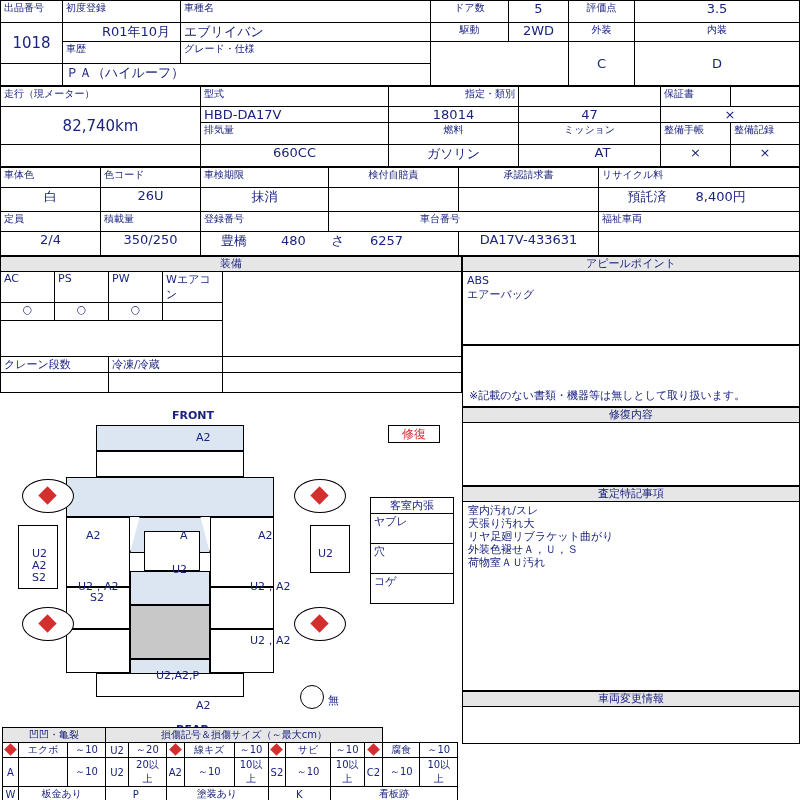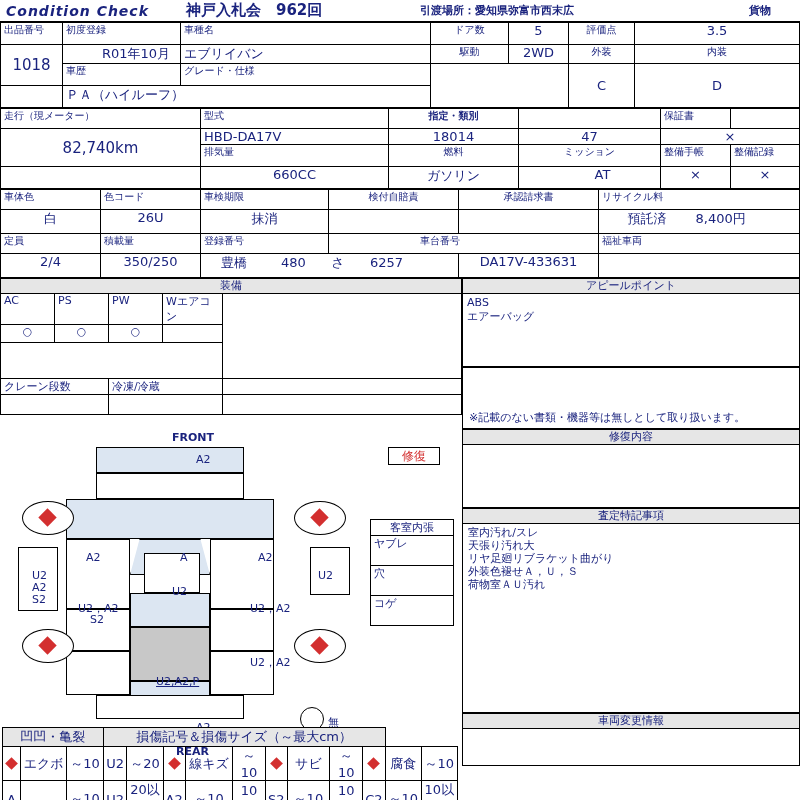--- a/index.html
+++ b/index.html
@@ -40,38 +40,32 @@
   
   .diag { position:relative; }
   .wheel { position:absolute; width:52px; height:34px; border:1px solid #000; border-radius:50%; background:#fff; }
   .dmg { position:absolute; width:13px; height:13px; background:#d32f2f; transform:rotate(45deg); }
   .panel { position:absolute; border:1px solid #000; background:#fff; }
   .panel.blue { background:#dce6f2; }
   .panel.gray { background:#c8c8c8; }
   .ptxt { position:absolute; font-size:11px; color:#1a237e; }
 
   
-  .legend td { border:1px solid #000; font-size:13px; color:#1a237e; padding:0 2px; text-align:center;}
+  .legend td { border:1px solid #000; font-size:10px; color:#1a237e; padding:0 2px; text-align:center;}
   .legend .hdrc { background:#e6e6e6; }
   .dia { display:inline-block; width:9px; height:9px; background:#d32f2f; transform:rotate(45deg);}
   .redtxt { color:#d32f2f; }
 
   .shuufuku { border:1px solid #000; color:#d32f2f; text-align:center; font-size:12px; background:#fff;}
 </style>
 </head>
 <body>
 
 <div class="page">
 
-  <div class="hdr">
-    <div class="hdr-left">Condition  Check</div>
-    <div class="hdr-mid">神戸入札会　962回</div>
-    <div class="hdr-right">引渡場所：愛知県弥富市西末広</div>
-    <div class="hdr-far">貨物</div>
-  </div>
 
   <table class="g info" style="width:800px;">
     <tbody>
         <tr>
       <td style="width:62px;height:22px;"><span class="lbl">出品番号</span></td>
       <td style="width:118px;">
         <div class="lbl">初度登録</div>
       </td>
       <td style="width:250px;">
         <div class="lbl">車種名</div>
@@ -102,21 +96,21 @@
       <td colspan="2"><span class="valL">ＰＡ（ハイルーフ）</span></td>
     </tr>
   </tbody>
     </table>
 
   <table class="g" style="width:800px;">
     <tbody>
         <tr>
       <td style="width:200px;height:20px;"><span class="lbl">走行（現メーター）</span></td>
       <td style="width:188px;"><span class="lbl">型式</span></td>
-      <td style="width:130px;text-align:center;font-weight:bold;"><span class="lbl">指定・類別</span></td>
+      <td style="width:130px;text-align:right;"><span class="lbl">指定・類別</span></td>
       <td style="width:142px;"></td>
       <td style="width:70px;"><span class="lbl">保証書</span></td>
       <td></td>
     </tr>
     <tr>
       <td rowspan="2" style="text-align:center;vertical-align:middle;height:26px;"><span class="big">82,740km</span></td>
       <td rowspan="1" style="vertical-align:middle;"><span class="valL">HBD-DA17V</span></td>
       <td style="text-align:center;vertical-align:middle;"><span class="val">18014</span></td>
       <td style="text-align:center;vertical-align:middle;"><span class="val">47</span></td>
       <td colspan="2" rowspan="1" style="vertical-align:middle;">
@@ -275,21 +269,21 @@
     <div class="ptxt" style="left:258px;top:122px;">A2</div>
     <div class="ptxt" style="left:32px;top:140px;">U2</div>
     <div class="ptxt" style="left:32px;top:152px;">A2</div>
     <div class="ptxt" style="left:32px;top:164px;">S2</div>
     <div class="ptxt" style="left:172px;top:156px;">U2</div>
     <div class="ptxt" style="left:318px;top:140px;">U2</div>
     <div class="ptxt" style="left:78px;top:172px;">U2，A2</div>
     <div class="ptxt" style="left:90px;top:184px;">S2</div>
     <div class="ptxt" style="left:250px;top:172px;">U2，A2</div>
     <div class="ptxt" style="left:250px;top:226px;">U2，A2</div>
-    <div class="ptxt" style="left:156px;top:246px;text-decoration:underline;">U2,A2,P</div>
+    <div class="ptxt" style="left:156px;top:262px;">U2,A2,P</div>
     <div class="ptxt" style="left:196px;top:292px;">A2</div>
 
     <div style="position:absolute;left:300px;top:278px;width:24px;height:24px;border:1px solid #000;border-radius:50%;"></div>
     <div class="ptxt" style="left:328px;top:286px;">無</div>
 
     <div class="ptxt" style="left:176px;top:316px;font-weight:bold;">REAR</div>
 
     <table class="g" style="position:absolute;left:370px;top:90px;width:84px;">
       <tbody>
           <tr>

